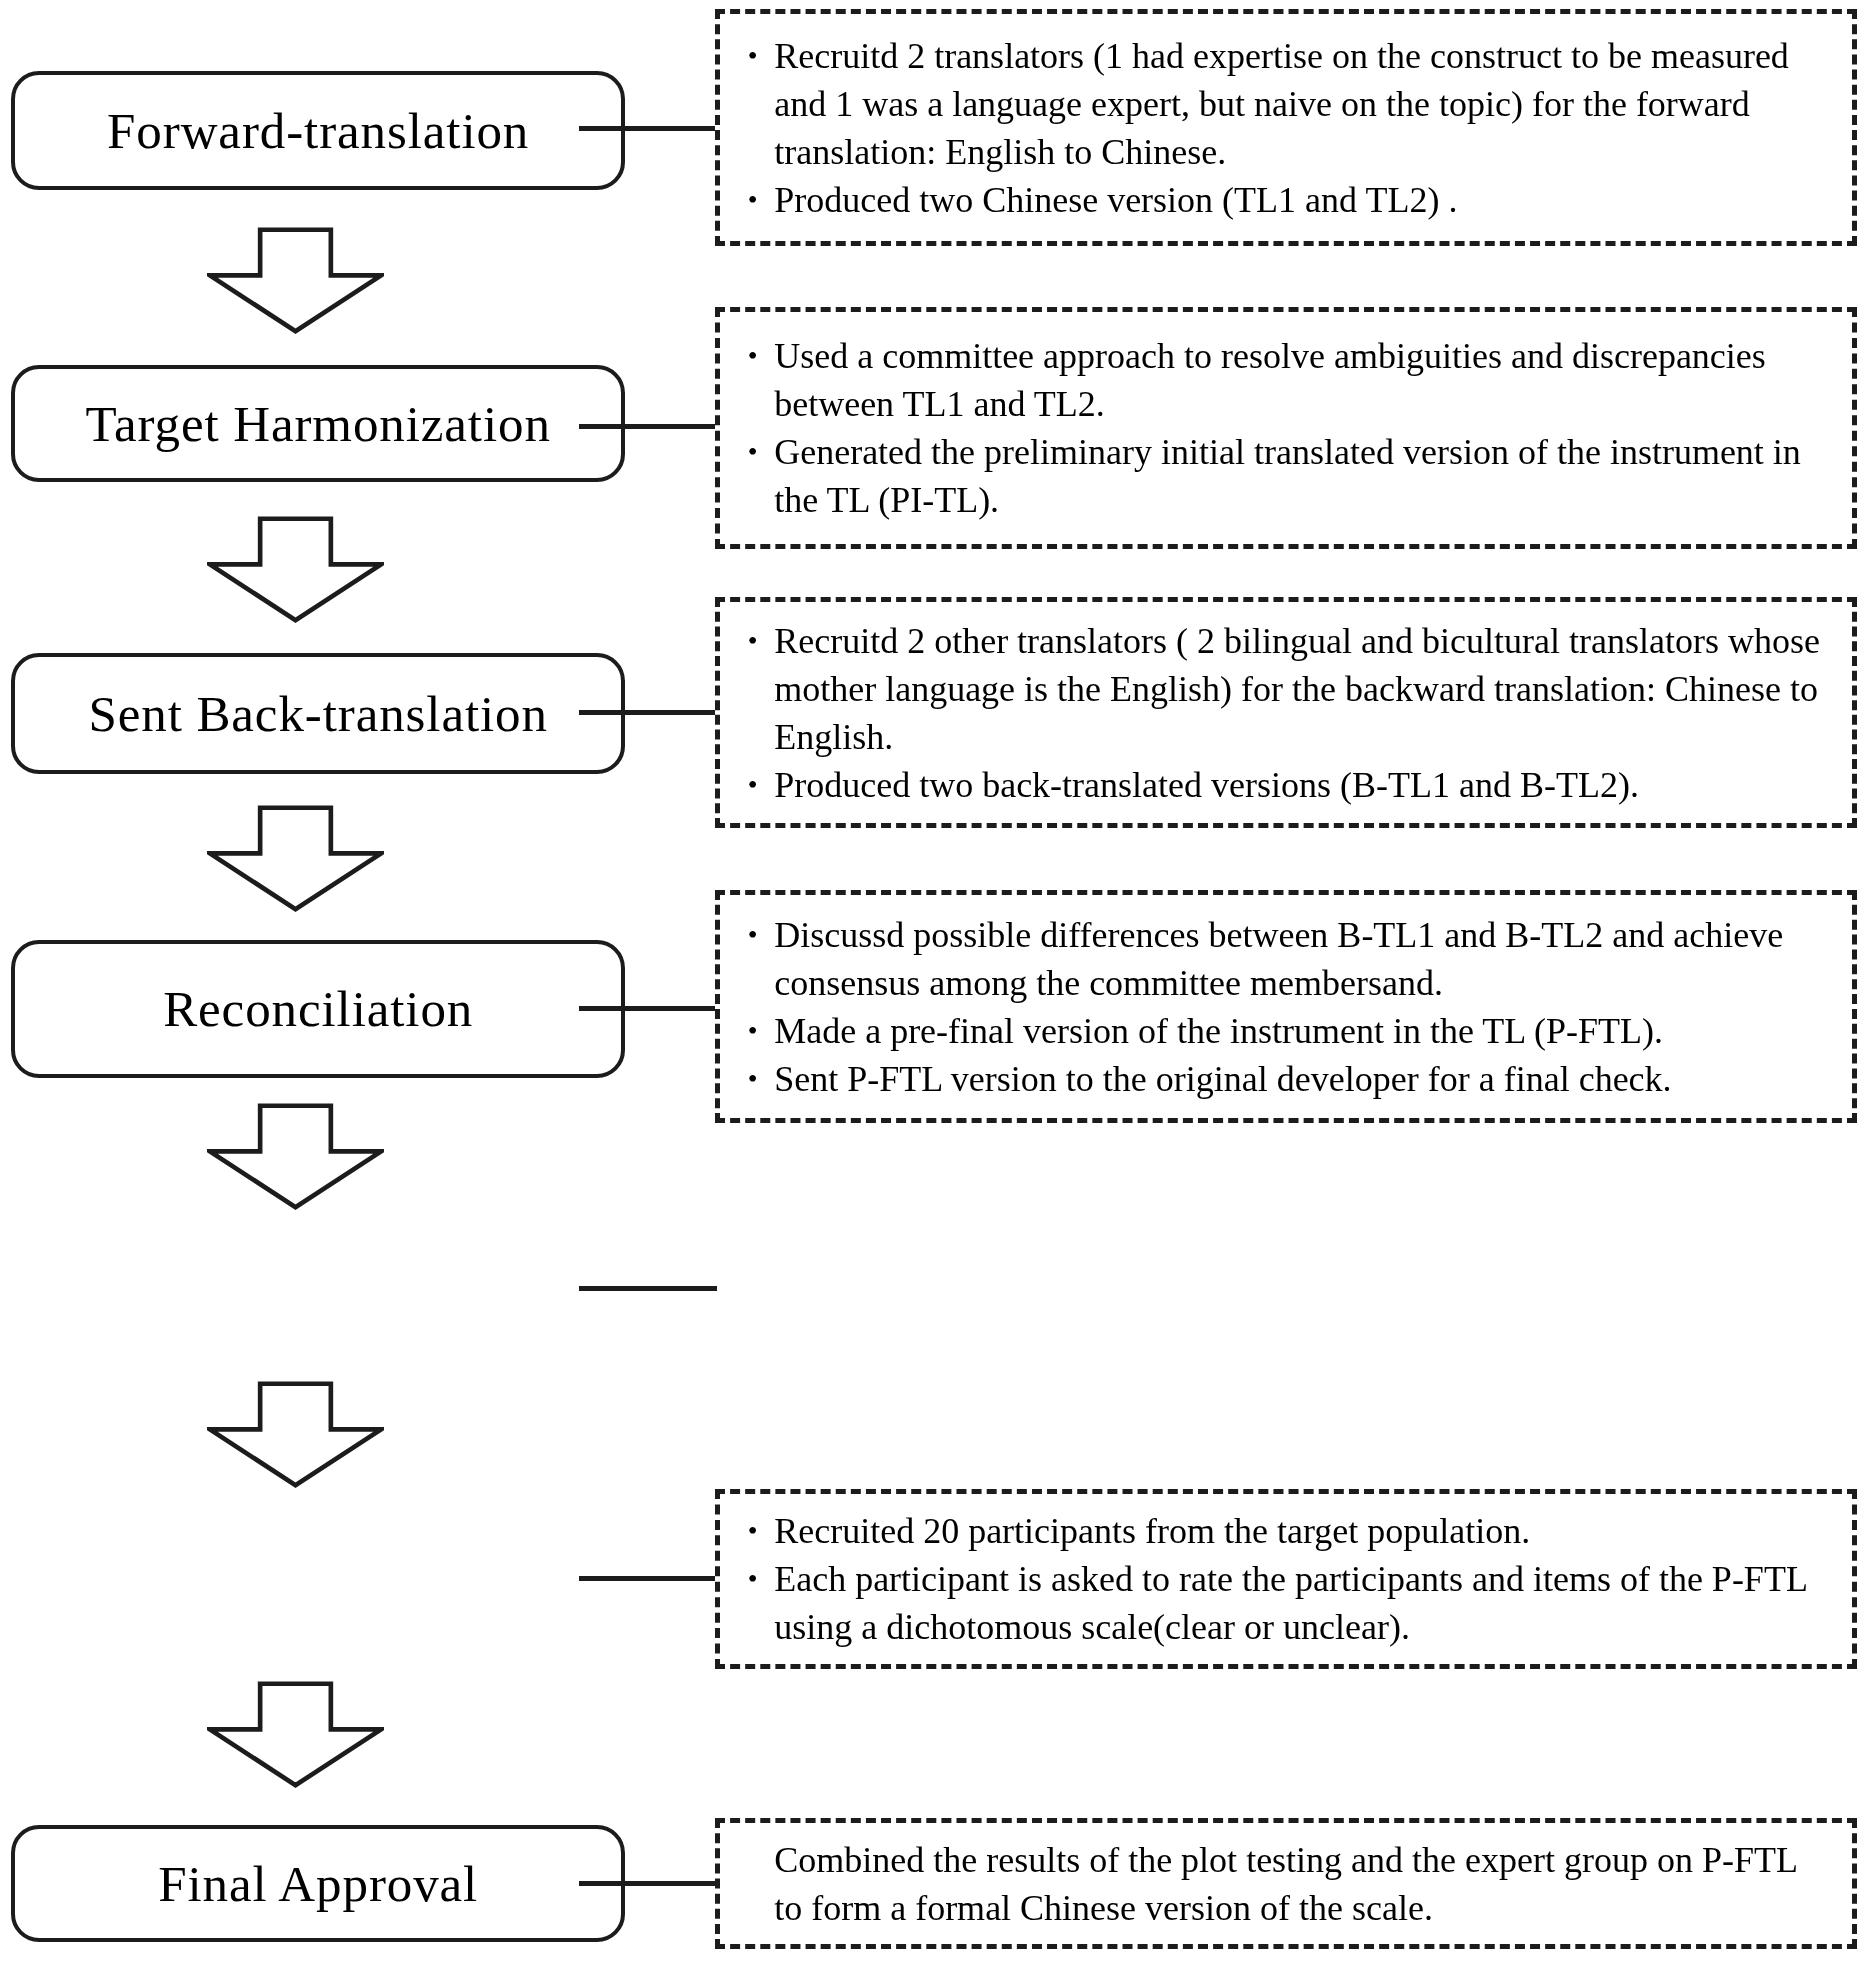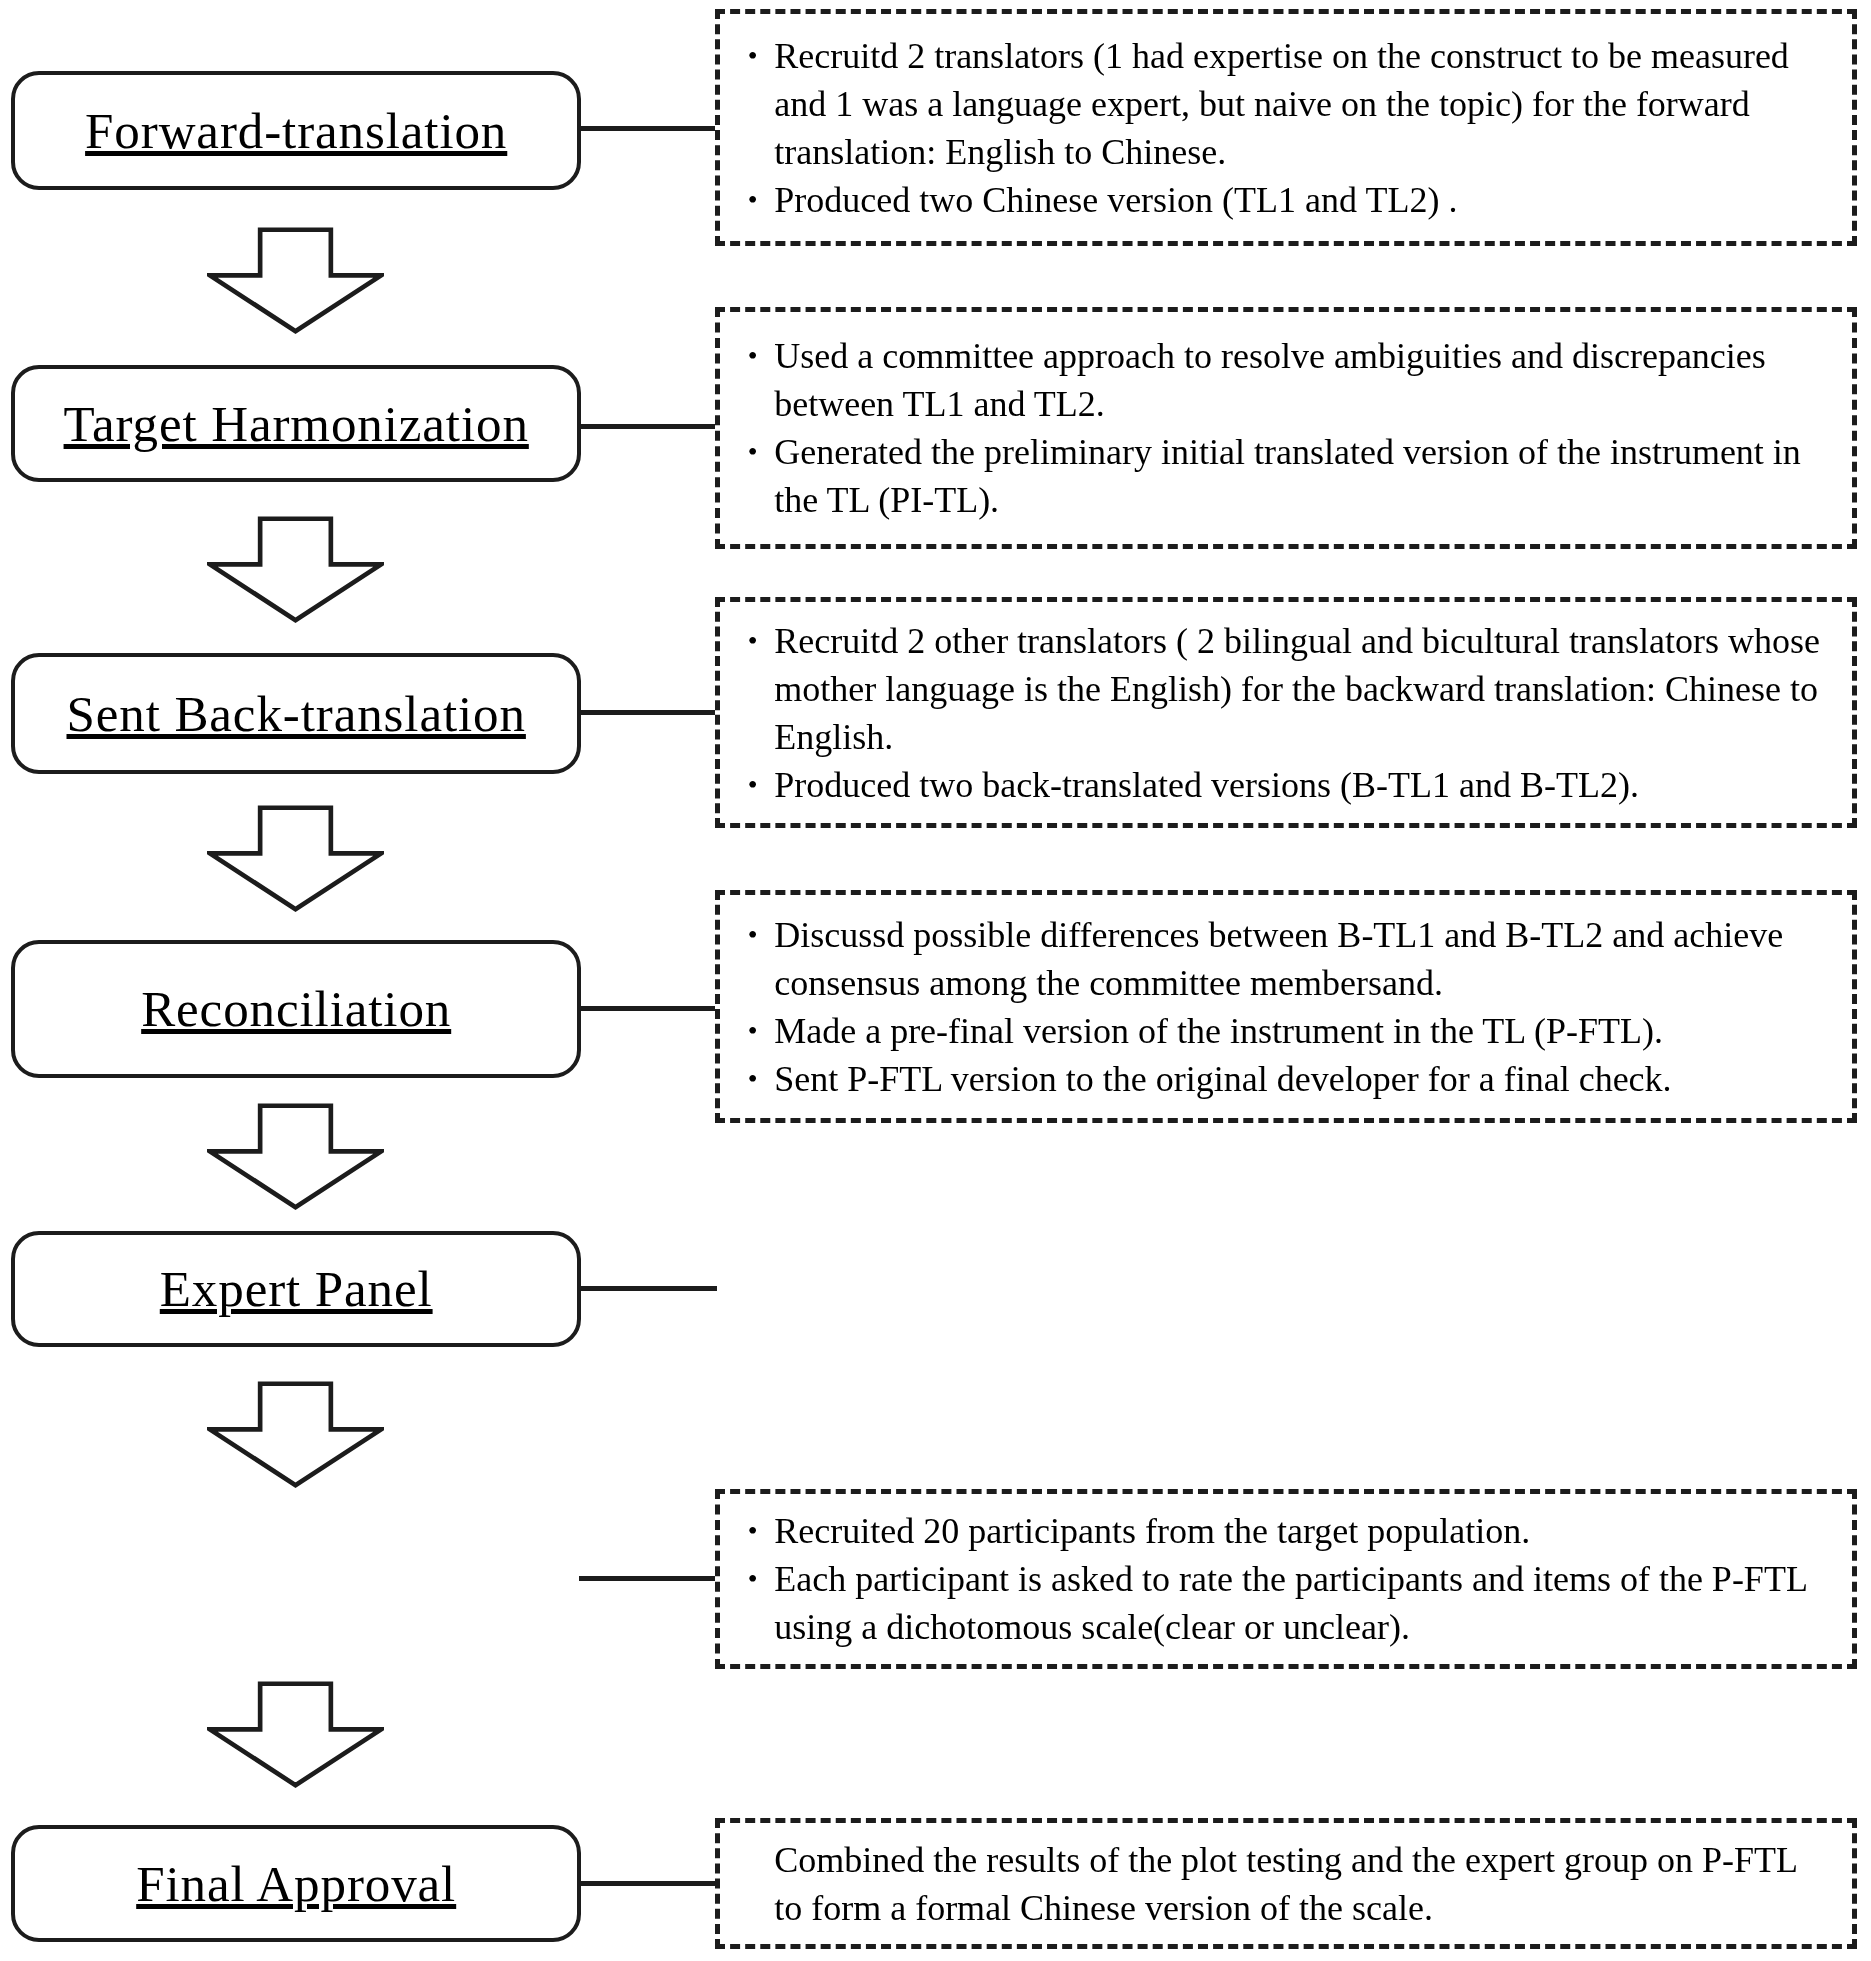--- a/index.html
+++ b/index.html
@@ -1,23 +1,23 @@
 <!DOCTYPE html>
 <html style="font-size:15px"><head>
 <meta charset="utf-8">
 <style>
   html,body{margin:0;padding:0;background:#ffffff;}
   .canvas{
     position:relative;width:1872px;height:1961px;background:#ffffff;
     font-family:"Liberation Serif", serif;color:#000;overflow:hidden;
   }
   .stage{
-    position:absolute;left:11.2px;width:570px;box-sizing:border-box;
+    position:absolute;left:11.2px;width:614px;box-sizing:border-box;
     border:4.7px solid #1c1c1c;border-radius:28px;background:#fff;
-    display:flex;align-items:center;justify-content:center;text-decoration:underline;
+    display:flex;align-items:center;justify-content:center;
   }
   .stage-label{font-size:51px;letter-spacing:0.9px;white-space:nowrap;}
   .connector{position:absolute;left:579px;width:138px;height:4.7px;background:#1c1c1c;}
   .detail{
     position:absolute;left:715px;width:1142px;box-sizing:border-box;
     border:5.6px dashed #1c1c1c;background:#fff;
     display:flex;flex-direction:column;justify-content:center;
     padding:7.5px 11.2px;
   }
   .detail-item{display:flex;align-items:flex-start;font-size:36px;line-height:48px;}
@@ -104,23 +104,20 @@
     <div class="detail-item">
       <span class="marker">•</span>
       <span class="detail-text">Sent P-FTL version to the original developer for a final check.</span>
     </div>
   </div>
 
   <svg class="arrow" style="top:1103px" viewBox="0 0 190 115">
     <path d="M57,3 H133 V52 H187 L95,112 L3,52 H57 Z" fill="#ffffff" stroke="#1c1c1c" stroke-width="5" stroke-linejoin="miter"></path>
   </svg>
 
-  <div class="stage" style="top:1231px;height:116px">
-    <span class="stage-label">Expert Panel</span>
-  </div>
   <div class="connector" style="top:1286px"></div>
 
   <svg class="arrow" style="top:1381px" viewBox="0 0 190 115">
     <path d="M57,3 H133 V52 H187 L95,112 L3,52 H57 Z" fill="#ffffff" stroke="#1c1c1c" stroke-width="5" stroke-linejoin="miter"></path>
   </svg>
 
   <div class="connector" style="top:1576px"></div>
   <div class="detail" style="top:1489px;height:180px">
     <div class="detail-item">
       <span class="marker">•</span>

